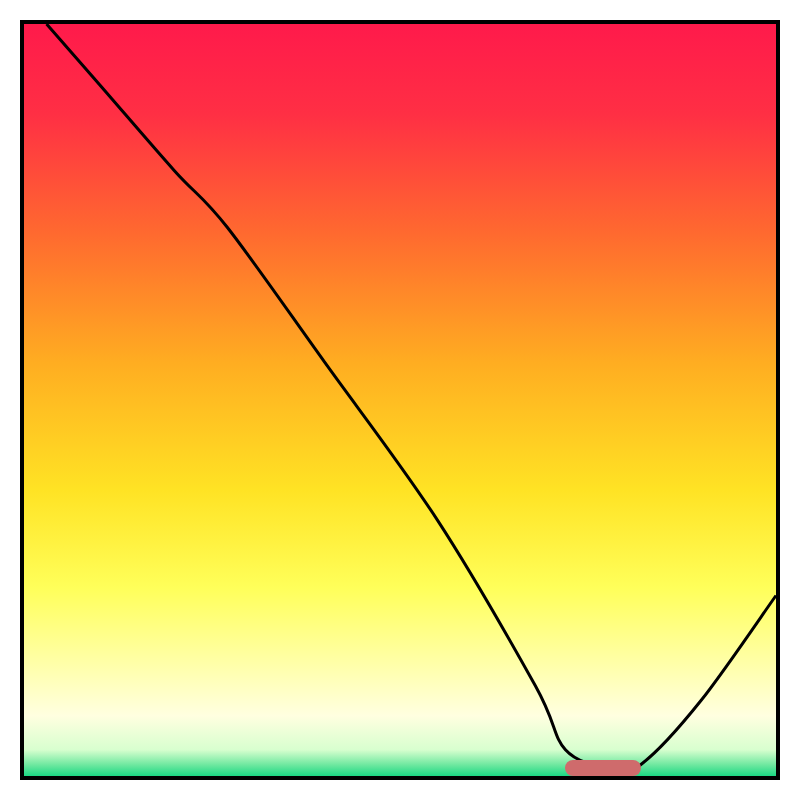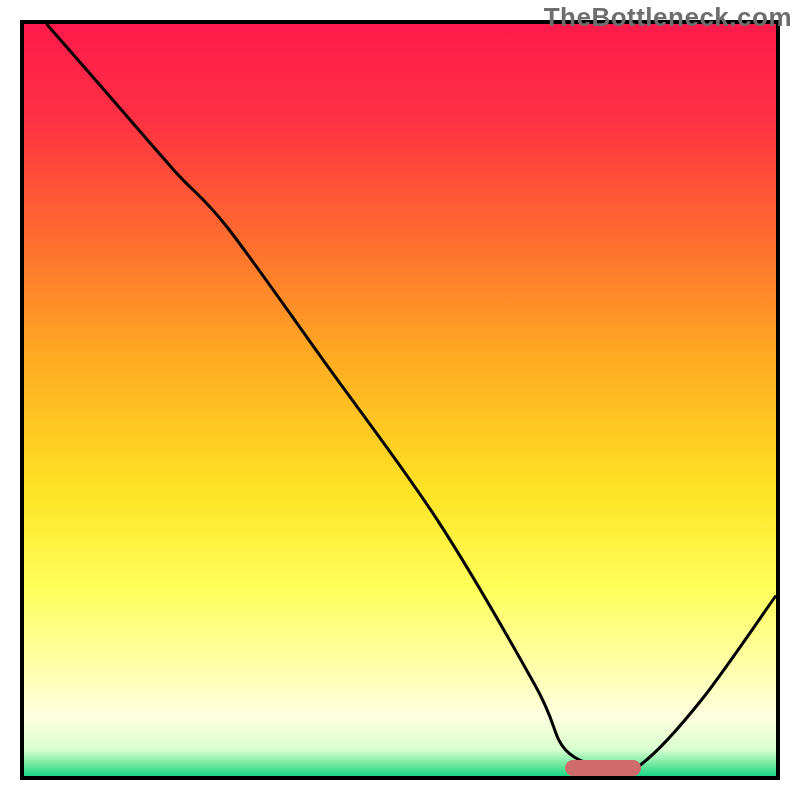--- a/index.html
+++ b/index.html
@@ -50,21 +50,20 @@
     border-radius: 8px;
     background: #cf6b6c;
     z-index: 3;
   }
 </style>
 </head>
 <body>
 
 <div class="chart-wrap">
 
-  <div class="attribution">TheBottleneck.com</div>
 
   <div class="plot">
 
     <svg class="fill" viewBox="0 0 100 100" preserveAspectRatio="none">
       <defs>
         <linearGradient id="bg-grad" x1="0" y1="0" x2="0" y2="1">
             <stop offset="0%" stop-color="#ff1a4b"></stop>
             <stop offset="12%" stop-color="#ff2f44"></stop>
             <stop offset="28.000000000000004%" stop-color="#ff6a2f"></stop>
             <stop offset="45%" stop-color="#ffad21"></stop>

